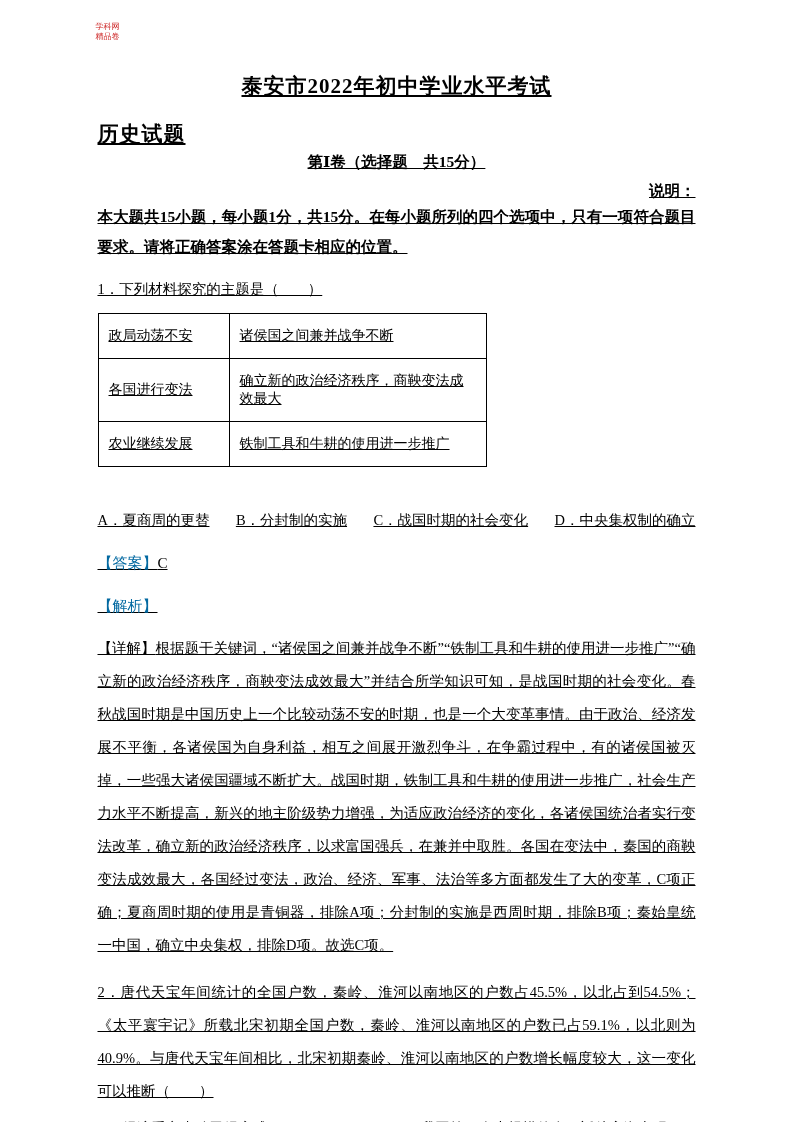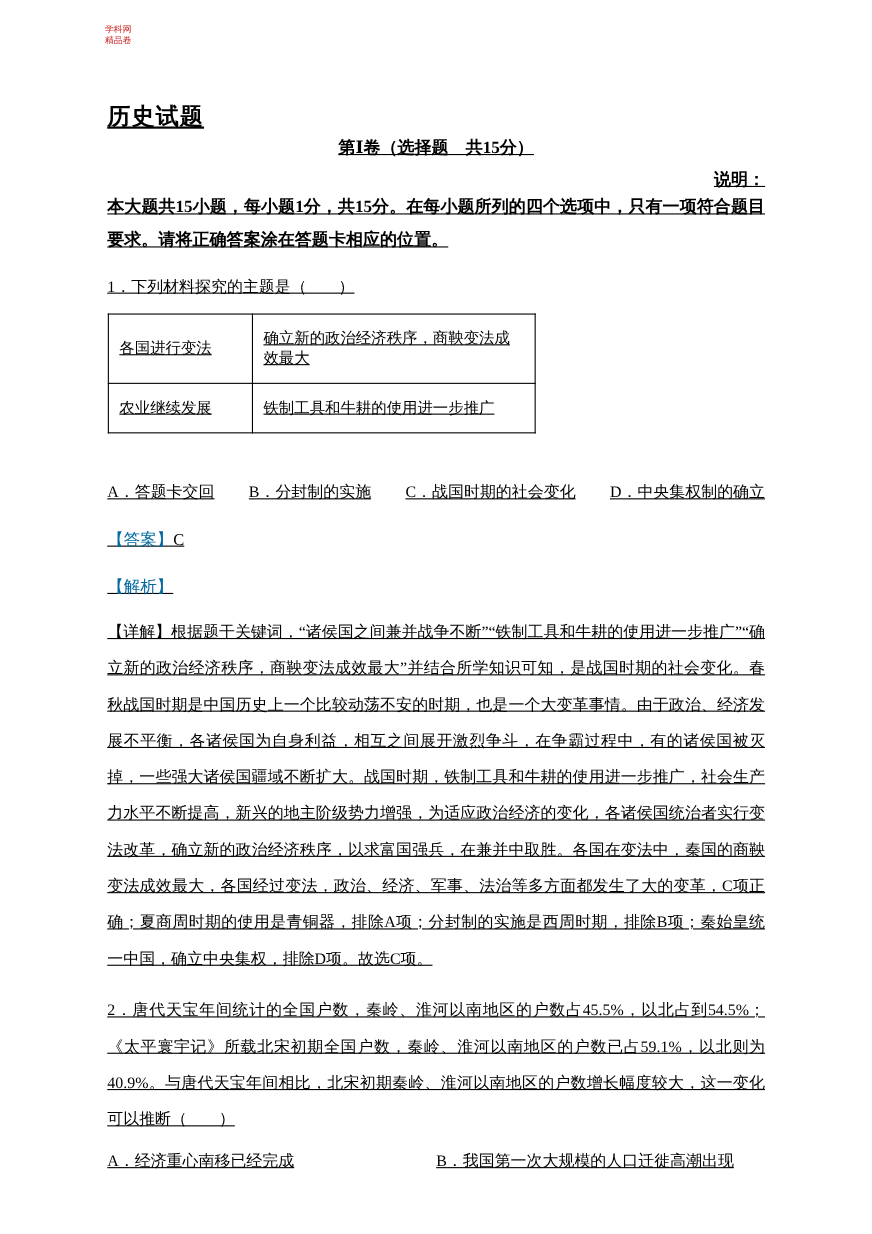--- a/index.html
+++ b/index.html
@@ -117,46 +117,51 @@
 </head>
 <body>
 
 <div class="page">
 
   <div class="watermark">
     <div>学科网</div>
     <div>精品卷</div>
   </div>
 
+  <h1 class="title">泰安市2022年初中学业水平考试</h1>
   <h2 class="subtitle">历史试题</h2>
 
 
   <div class="section-title">第Ⅰ卷（选择题　共15分）</div>
 
   <div class="note-label">说明：</div>
   <p class="note-text">本大题共15小题，每小题1分，共15分。在每小题所列的四个选项中，只有一项符合题目要求。请将正确答案涂在答题卡相应的位置。</p>
 
   <div>
     <p class="q-stem">1．下列材料探究的主题是（　　）</p>
 
     <table class="material">
       <tbody>
         <tr>
+          <td class="col-theme">政局动荡不安</td>
+          <td class="col-desc">诸侯国之间兼并战争不断</td>
+        </tr>
+        <tr>
           <td class="col-theme">各国进行变法</td>
           <td class="col-desc">确立新的政治经济秩序，商鞅变法成效最大</td>
         </tr>
         <tr>
           <td class="col-theme">农业继续发展</td>
           <td class="col-desc">铁制工具和牛耕的使用进一步推广</td>
         </tr>
       </tbody>
     </table>
 
     <div class="options-row">
-      <span>A．答题卡交回</span>
+      <span>A．夏商周的更替</span>
       <span>B．分封制的实施</span>
       <span>C．战国时期的社会变化</span>
       <span>D．中央集权制的确立</span>
     </div>
 
     <div class="marker-line">
       <span class="teal">【答案】</span><span>C</span>
     </div>
 
     <div class="marker-line">

